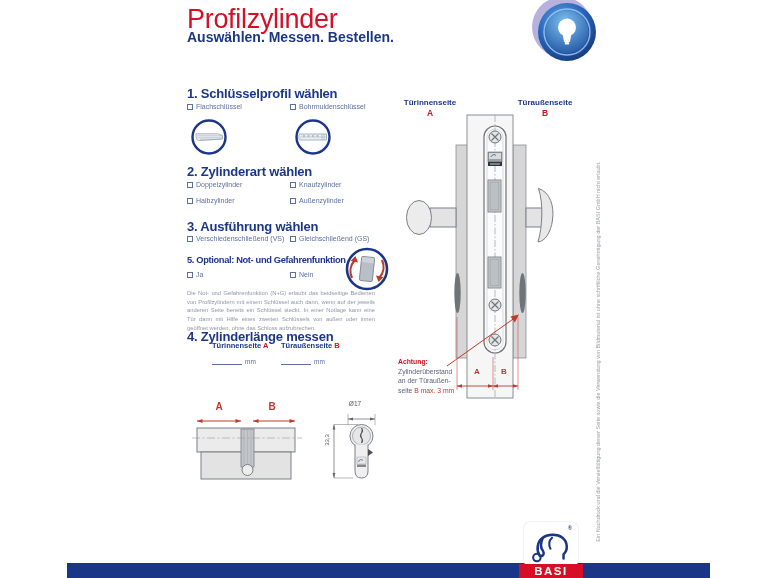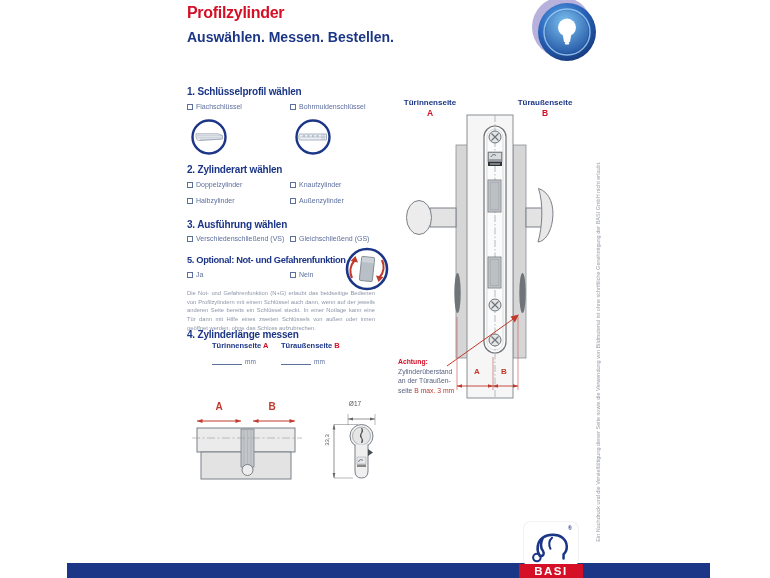--- a/index.html
+++ b/index.html
@@ -7,24 +7,24 @@
     --blue:#1c3687;
     --lblue:#5d6f9d;
     --dimred:#c0392b;
   }
   *{margin:0;padding:0;box-sizing:border-box}
   body{background:#fff}
   .page{position:relative;width:770px;height:578px;background:#fff;overflow:hidden;
         font-family:"Liberation Sans",sans-serif}
   .abs{position:absolute}
 
-  .title{font-size:16px;font-weight:bold;color:var(--red);letter-spacing:-0.3px}
+  .title{font-size:27px;font-weight:normal;color:var(--red);letter-spacing:-0.3px}
   .subtitle{font-size:14px;font-weight:bold;color:var(--blue)}
 
-  .sec-h{font-size:10px;font-weight:bold;color:var(--blue);letter-spacing:-0.2px;white-space:nowrap}
+  .sec-h{font-size:13px;font-weight:bold;color:var(--blue);letter-spacing:-0.2px;white-space:nowrap}
   .sec-h.small{font-size:9.3px;letter-spacing:-0.35px}
 
   .cb{display:flex;align-items:center;gap:3px;font-size:7px;color:var(--lblue);white-space:nowrap}
   .cb .box{width:6px;height:6px;border:1px solid var(--lblue);background:#fff;flex:0 0 auto}
 
   .note{font-size:5.8px;line-height:1.5;color:#8d96a8;text-align:justify}
 
   .mlabel{font-size:7.5px;font-weight:bold;color:var(--blue);white-space:nowrap}
   .mlabel .letter{color:var(--red)}
   .measure{display:flex;align-items:flex-end;gap:3px}

